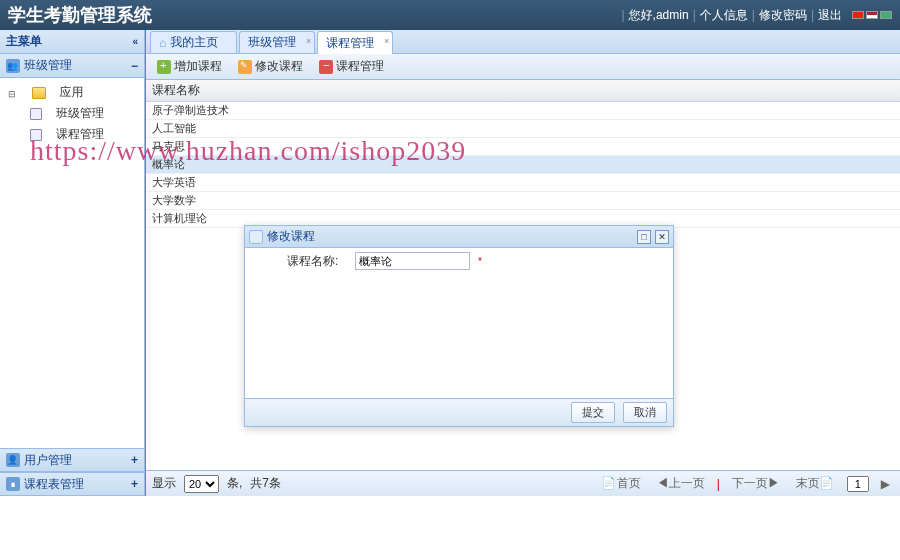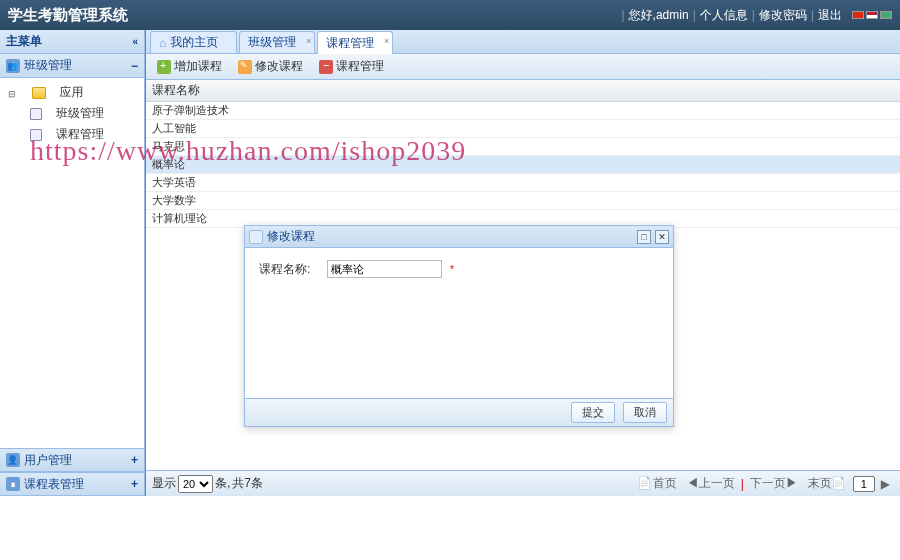--- a/index.html
+++ b/index.html
@@ -1,18 +1,18 @@
 <!DOCTYPE html>
 <html><head>
 <meta charset="utf-8">
 <style>
 * { margin:0; padding:0; box-sizing:border-box; font-family:"Microsoft YaHei",Arial,sans-serif; font-size:12px; }
 body { width:900px; height:560px; background:#fff; overflow:hidden; position:relative; }
 .header { height:30px; background:linear-gradient(#3a5b7a,#2d4a64); display:flex; align-items:center; justify-content:space-between; padding:0 8px; color:#fff; }
-.header-title { font-size:15px; font-weight:bold; }
+.header-title { font-size:18px; font-weight:bold; }
 .header-right { display:flex; align-items:center; gap:4px; font-size:11px; }
 .header-right span { cursor:pointer; }
 .header-right .sep { color:#7a95ad; }
 .flag-icons { display:flex; gap:2px; margin-left:6px; }
 .flag-icons div { width:12px; height:8px; border:1px solid #999; }
 .flag-cn { background:linear-gradient(#de2910 50%,#de2910 50%); }
 .flag-us { background:linear-gradient(180deg,#b22234 0%,#b22234 50%,#fff 50%,#fff 100%); }
 .flag-other { background:#4a7; }
 .main { display:flex; height:466px; }
 .sidebar { width:145px; background:#e4effa; border-right:1px solid #99bbe8; display:flex; flex-direction:column; }
@@ -42,32 +42,32 @@
 .add-icon { background:#7fb93f; position:relative; }
 .add-icon::before { content:"+"; color:#fff; font-size:11px; position:absolute; left:3px; top:-1px; }
 .edit-icon { background:#f4a742; position:relative; }
 .edit-icon::before { content:"✎"; color:#fff; font-size:9px; position:absolute; left:2px; top:0; }
 .del-icon { background:#d9534f; position:relative; }
 .del-icon::before { content:"−"; color:#fff; font-size:11px; position:absolute; left:4px; top:-1px; }
 .grid { flex:1; overflow:auto; background:#fff; }
 .grid-header { height:22px; background:linear-gradient(#f9f9f9,#e3e9ef); border-bottom:1px solid #c8d4e0; padding:0 6px; display:flex; align-items:center; color:#333; }
 .grid-row { height:18px; border-bottom:1px solid #eee; padding:0 6px; display:flex; align-items:center; color:#333; cursor:pointer; font-size:11px; }
 .grid-row.selected { background:#d6e8f8; }
-.pager { height:26px; background:linear-gradient(#f0f5fb,#d8e7f5); border-top:1px solid #99bbe8; display:flex; align-items:center; padding:0 6px; gap:2px; color:#333; font-size:11px; }
+.pager { height:26px; background:linear-gradient(#f0f5fb,#d8e7f5); border-top:1px solid #99bbe8; display:flex; align-items:center; padding:0 6px; gap:8px; color:#333; font-size:11px; }
 .pager select { font-size:11px; height:18px; }
 .pager-spacer { flex:1; }
 .pager-btn { padding:1px 4px; cursor:pointer; color:#666; }
 .pager input { width:22px; height:16px; text-align:center; font-size:11px; }
 .dialog { position:absolute; left:244px; top:225px; width:430px; background:#fff; border:1px solid #99bbe8; box-shadow:0 2px 8px rgba(0,0,0,0.2); }
 .dialog-title { height:22px; background:linear-gradient(#dae9f7,#c5dbef); border-bottom:1px solid #99bbe8; display:flex; align-items:center; justify-content:space-between; padding:0 4px; color:#15428b; }
 .dialog-title-left { display:flex; align-items:center; gap:4px; }
 .dialog-icon { width:14px; height:14px; background:#e0eefa; border:1px solid #99bbe8; border-radius:2px; }
 .dialog-tools { display:flex; gap:4px; }
 .dialog-tool { width:14px; height:14px; border:1px solid #7798ba; font-size:9px; display:flex; align-items:center; justify-content:center; cursor:pointer; color:#333; background:#eaf3fb; }
-.dialog-body { padding:12px 14px; min-height:150px; }
+.dialog-body { padding:4px 14px; min-height:150px;margin-left:28px; }
 .form-row { display:flex; align-items:center; gap:10px; }
 .form-label { width:58px; color:#333; }
 .form-input { width:115px; height:18px; border:1px solid #b5b8c8; padding:0 3px; font-size:11px; }
 .req-mark { color:#c00; font-size:10px; margin-left:-2px; }
 .dialog-footer { height:28px; background:linear-gradient(#f0f5fb,#d8e7f5); border-top:1px solid #99bbe8; display:flex; align-items:center; justify-content:flex-end; padding:0 6px; gap:8px; }
 .dlg-btn { padding:2px 10px; border:1px solid #99bbe8; background:linear-gradient(#fff,#e3eefc); border-radius:2px; cursor:pointer; color:#333; font-size:11px; }
 .watermark { position:absolute; left:30px; top:135px; font-size:28px; font-family:Georgia,serif; color:#be185d; opacity:0.75; z-index:999; pointer-events:none; letter-spacing:1px; }
 </style>
 </head>
 <body>

